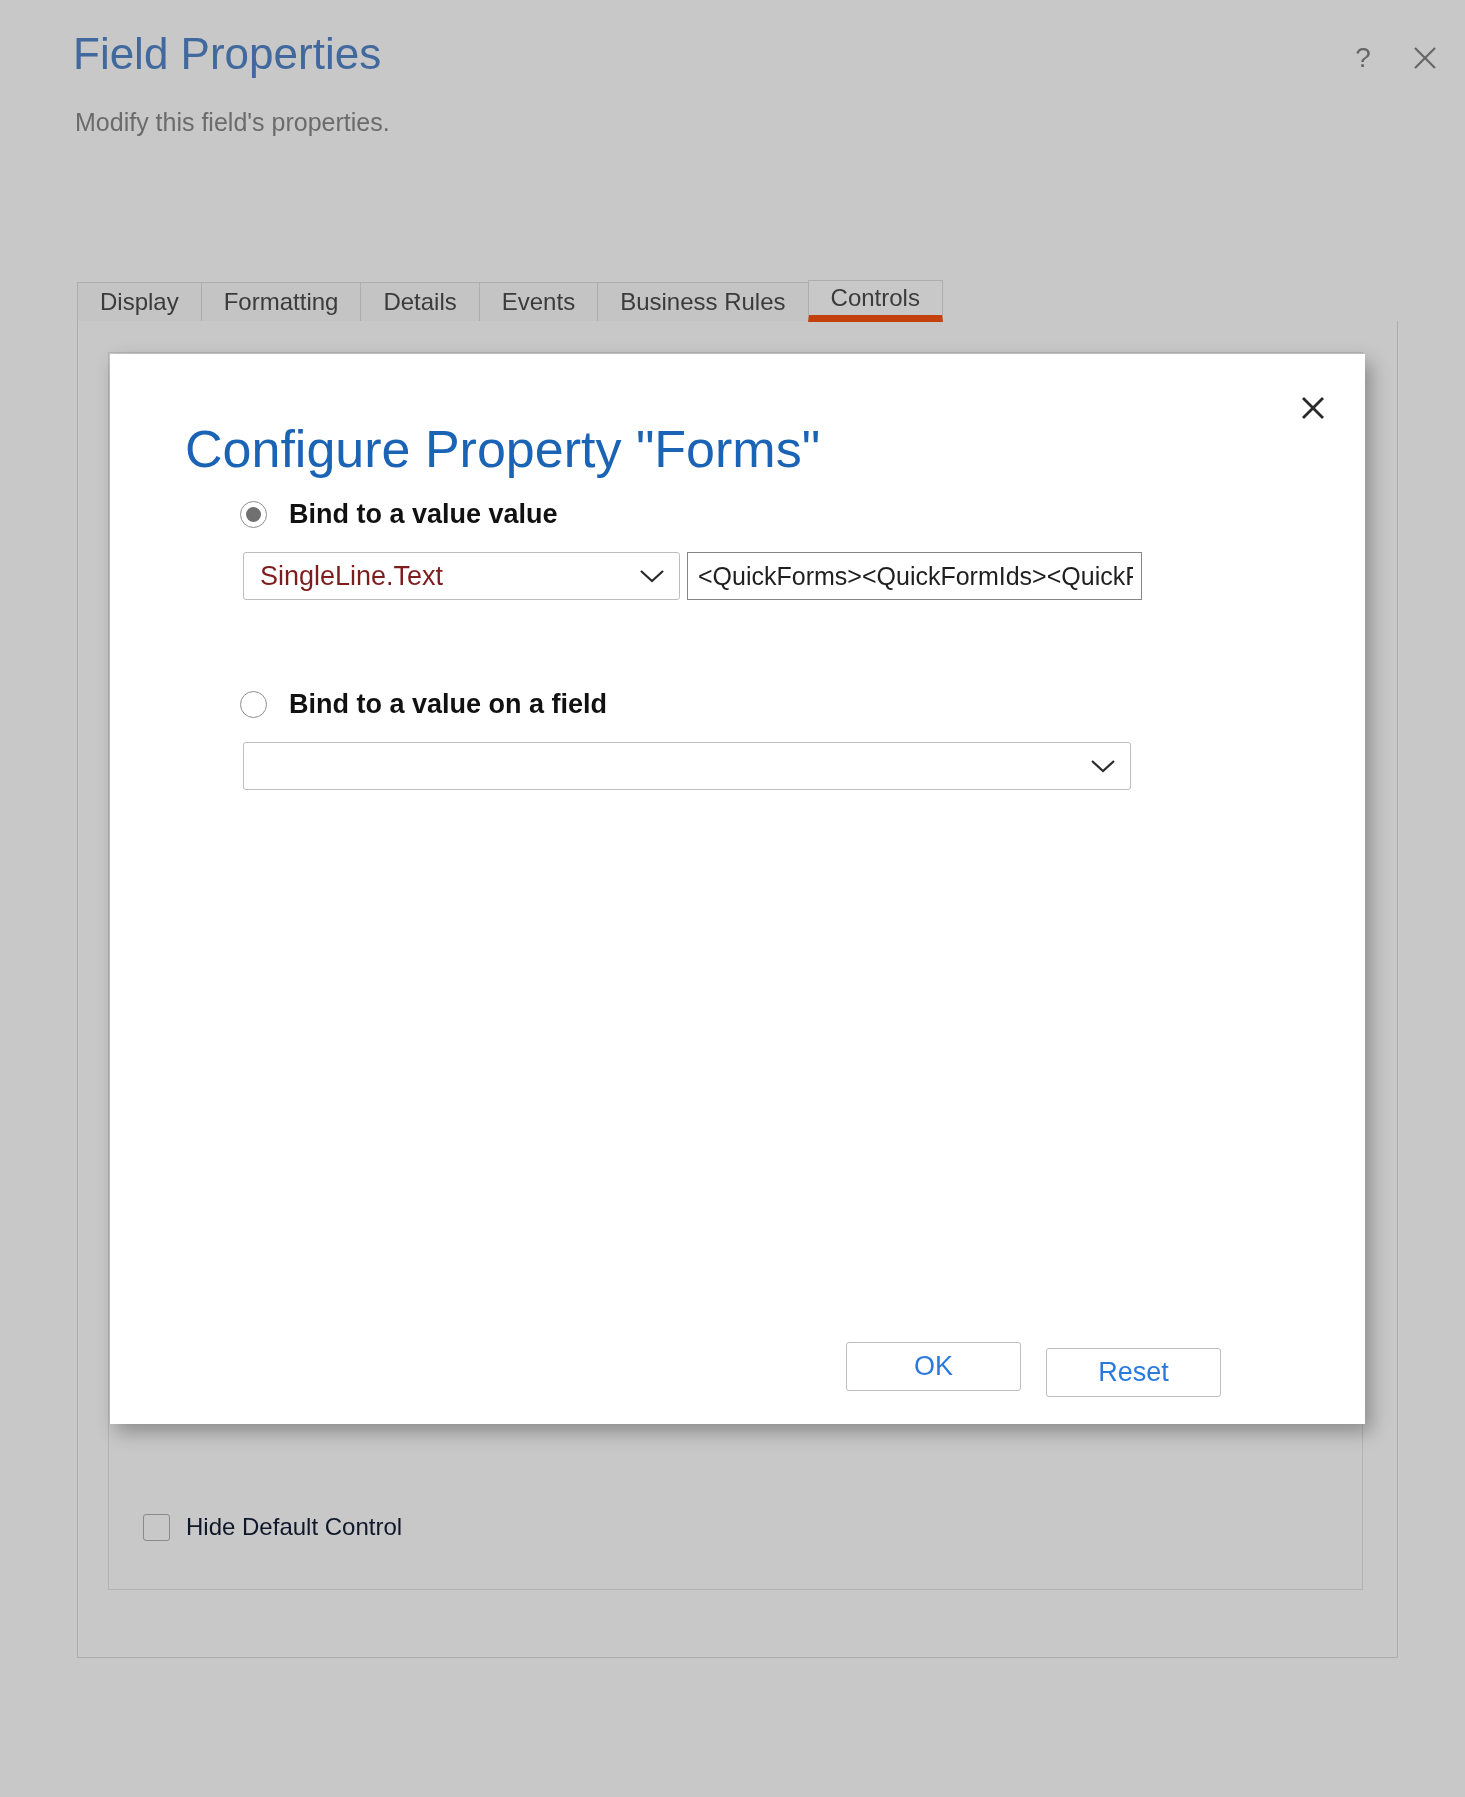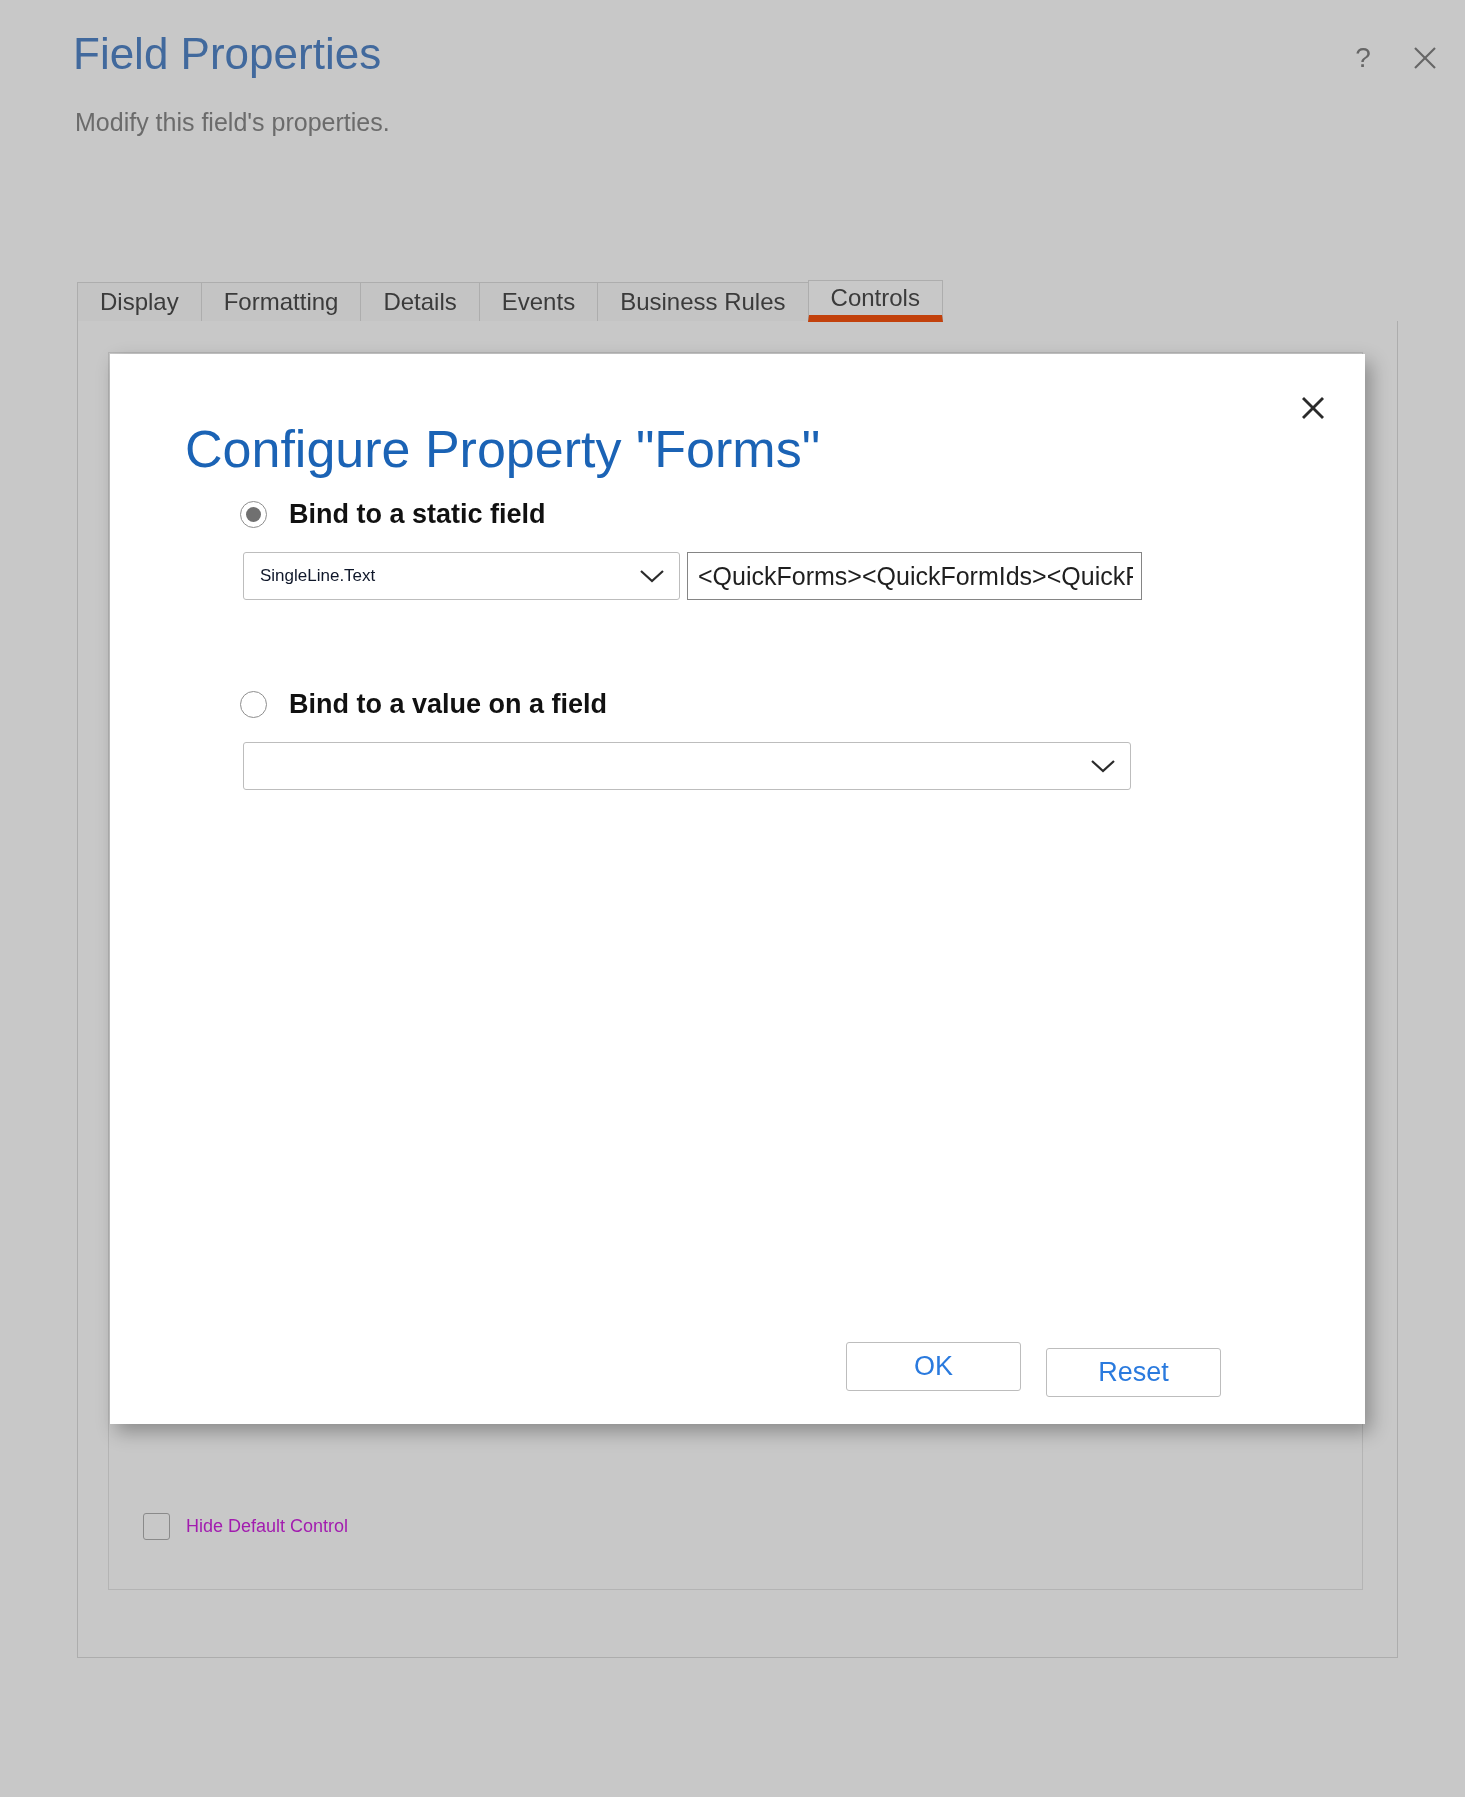--- a/index.html
+++ b/index.html
@@ -134,22 +134,22 @@
   }
   #hide-default-checkbox {
     width: 27px;
     height: 27px;
     box-sizing: border-box;
     border: 1px solid #8a8a8a;
     border-radius: 3px;
     background: #c8c8c8;
   }
   #hide-default-label {
-    font-size: 18px;
-    color: #a21caf;
+    font-size: 24px;
+    color: #0f172a;
     white-space: nowrap;
   }
 
   
   #modal {
     position: absolute;
     left: 110px;
     top: 354px;
     width: 1255px;
     height: 1070px;
@@ -226,22 +226,22 @@
     border: 1px solid #bdbdbd;
     border-radius: 3px;
     background: #ffffff;
     display: flex;
     align-items: center;
     padding: 0 14px 0 16px;
     cursor: pointer;
   }
   .select-box .sel-text {
     flex: 1;
-    font-size: 17px;
-    color: #0f172a;
+    font-size: 27px;
+    color: #7f1d1d;
     white-space: nowrap;
     overflow: hidden;
   }
   .select-box .chev { flex: none; color: #2b2b2b; display: flex; }
   #static-type-select { width: 437px; }
   #static-value-input {
     box-sizing: border-box;
     width: 455px;
     height: 48px;
     border: 1px solid #858585;
@@ -354,21 +354,21 @@
       <line x1="3" y1="3" x2="23" y2="23" stroke="#2b2b2b" stroke-width="2.8"></line>
       <line x1="23" y1="3" x2="3" y2="23" stroke="#2b2b2b" stroke-width="2.8"></line>
     </svg>
   </div>
 
   <div id="modal-title">Configure Property "Forms"</div>
 
   <div class="option-block" style="left:130px; top:145px;">
     <div class="option-header">
       <div class="radio checked"></div>
-      <div class="option-label">Bind to a static field</div>
+      <div class="option-label">Bind to a value value</div>
     </div>
   </div>
 
   <div id="static-row">
     <div class="select-box" id="static-type-select">
       <span class="sel-text">SingleLine.Text</span>
       <span class="chev">
         <svg width="26" height="16" viewBox="0 0 26 16" aria-hidden="true">
           <polyline points="2,3 13,13 24,3" fill="none" stroke="#2b2b2b" stroke-width="2.2"></polyline>
         </svg>

